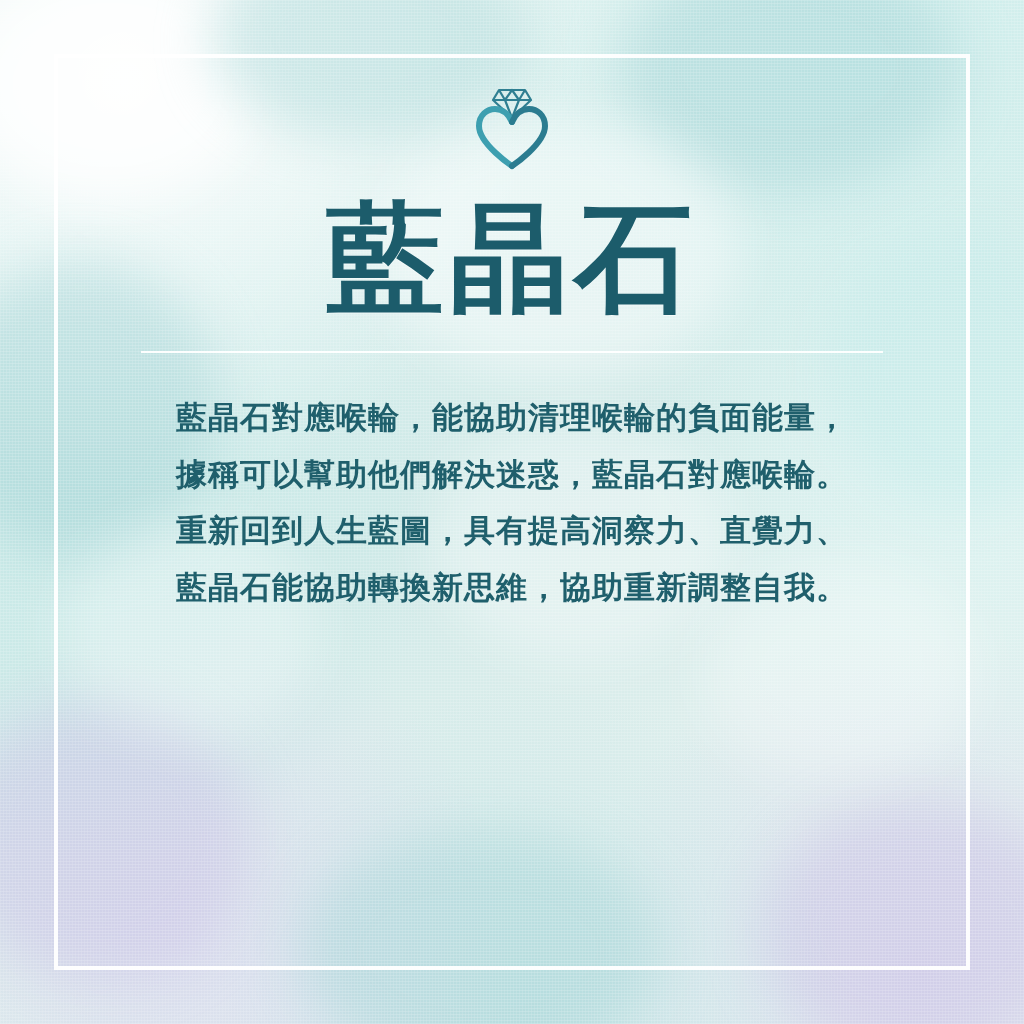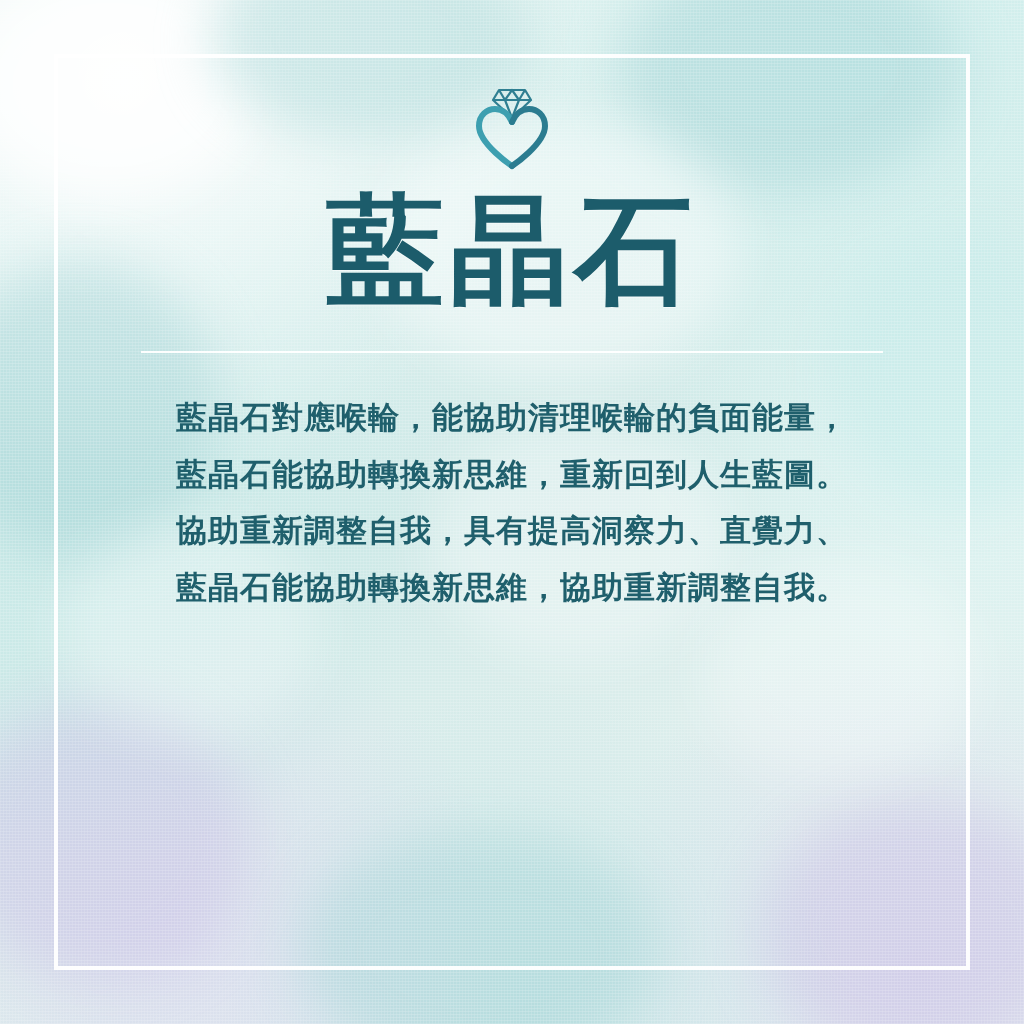--- a/index.html
+++ b/index.html
@@ -84,21 +84,21 @@
     height: 92px;
     display: block;
   }
 
   #title {
     margin-top: 26px;
     font-size: 118px;
     line-height: 1.08;
     letter-spacing: 6px;
     color: #1c5c6b;
-    font-family: Liberation Mono, monospace;
+    font-family: Liberation Serif, serif;
     font-weight: 700;
     text-align: left;
     text-shadow: 0 1px 0 rgba(255,255,255,0.5);
   }
 
   #divider {
     margin-top: 28px;
     width: 742px;
     height: 2px;
     background: rgba(255,255,255,0.95);
@@ -154,19 +154,19 @@
       <path d="M43 88 C 43 88, 10 66, 10 48 C 10 37, 18 31, 26 31 C 34 31, 40 37, 43 44" fill="none" stroke="#3d9fb0" stroke-width="6" stroke-linecap="round"></path>
       <path d="M43 44 C 46 37, 52 31, 60 31 C 68 31, 76 37, 76 48 C 76 66, 43 88, 43 88" fill="none" stroke="#2b7c90" stroke-width="6" stroke-linecap="round"></path>
     </svg>
 
     <div id="title">藍晶石</div>
 
     <div id="divider"></div>
 
     <div id="body-text">
       <span class="ln">藍晶石對應喉輪，能協助清理喉輪的負面能量，</span>
-      <span class="ln">藍晶石能協助轉換新思維，重新回到人生藍圖。</span>
-      <span class="ln">協助重新調整自我，具有提高洞察力、直覺力、</span>
+      <span class="ln">據稱可以幫助他們解決迷惑，藍晶石對應喉輪。</span>
+      <span class="ln">重新回到人生藍圖，具有提高洞察力、直覺力、</span>
       <span class="ln">藍晶石能協助轉換新思維，協助重新調整自我。</span>
     </div>
 
   </div>
 </div>
 
 </body></html>

